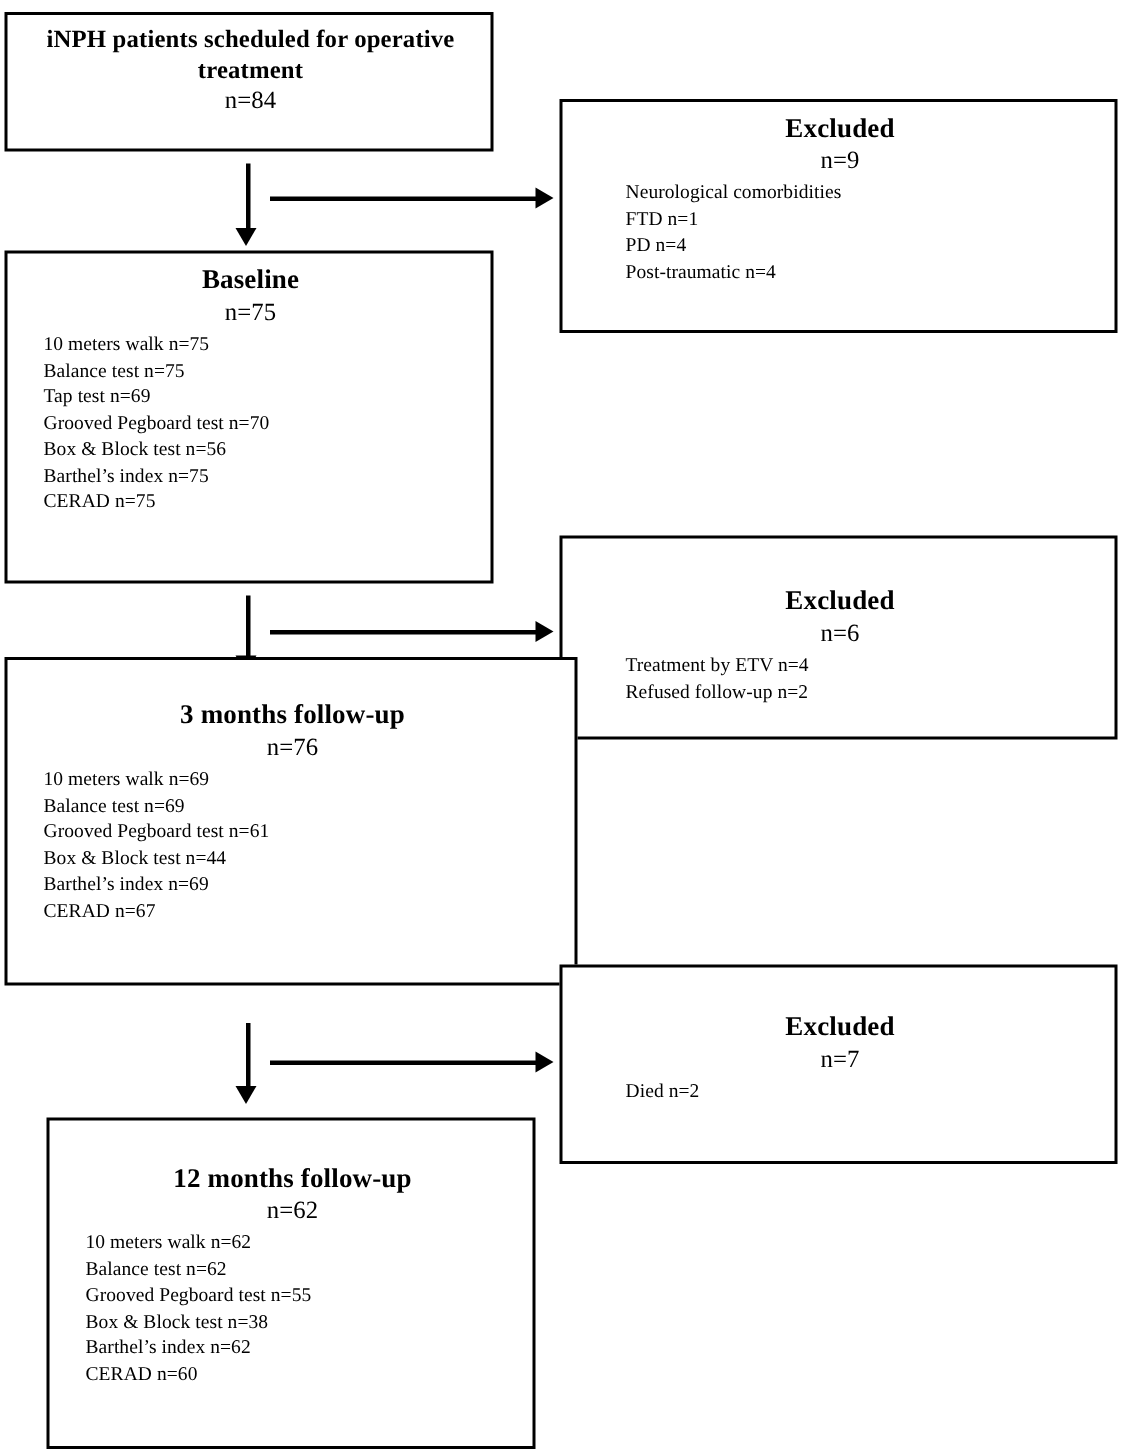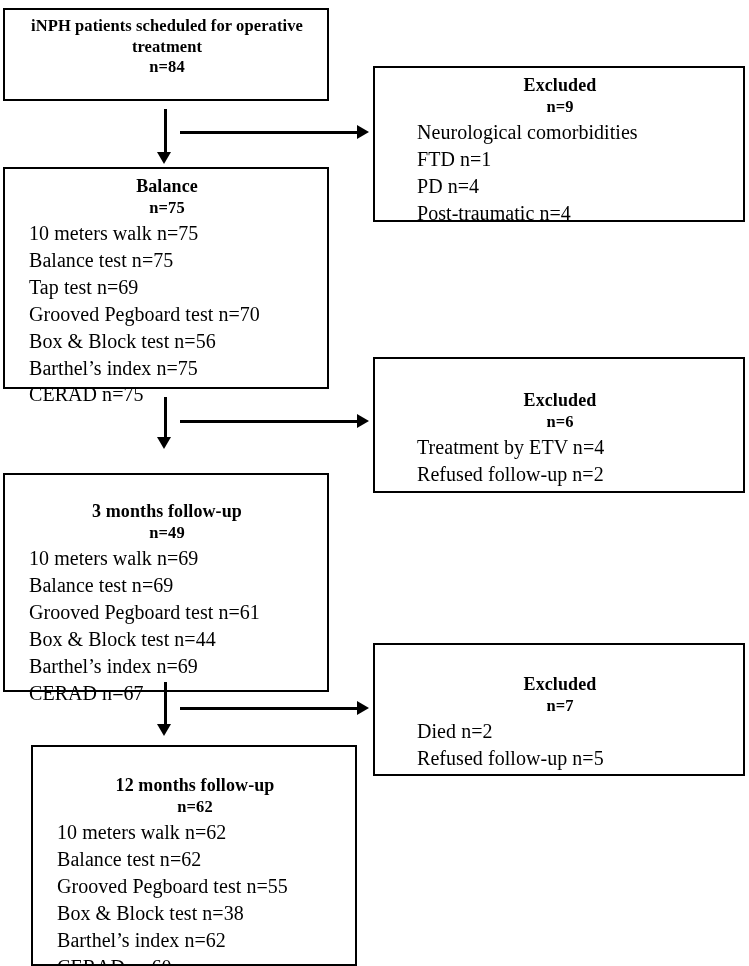--- a/index.html
+++ b/index.html
@@ -33,33 +33,33 @@
   .node-title {
     text-align: center;
     font-weight: bold;
     font-size: 18px;
     line-height: 1.22;
     letter-spacing: 0.1px;
   }
 
   .node-count {
     text-align: center;
-    font-weight: bold;
+    font-weight: normal;
     font-size: 16.5px;
     line-height: 1.22;
     letter-spacing: 0.1px;
   }
 
   .node-lines {
     margin-top: 1px;
   }
 
   .node-line {
     text-align: left;
-    font-size: 20px;
+    font-size: 13px;
     line-height: 1.345;
     white-space: nowrap;
     letter-spacing: 0.05px;
     font-family: Liberation Serif, serif;
   }
 
   
   .box-root {
     display: flex;
     flex-direction: column;
@@ -135,21 +135,21 @@
     <div class="node-count">n=9</div>
     <div class="node-lines">
       <div class="node-line">Neurological comorbidities</div>
       <div class="node-line">FTD n=1</div>
       <div class="node-line">PD n=4</div>
       <div class="node-line">Post-traumatic n=4</div>
     </div>
   </div>
 
   <div class="node-box box-stage" style="left:3px; top:167px; width:326px; height:222px;">
-    <div class="node-title">Balance</div>
+    <div class="node-title">Baseline</div>
     <div class="node-count">n=75</div>
     <div class="node-lines">
       <div class="node-line">10 meters walk n=75</div>
       <div class="node-line">Balance test n=75</div>
       <div class="node-line">Tap test n=69</div>
       <div class="node-line">Grooved Pegboard test n=70</div>
       <div class="node-line">Box &amp; Block test n=56</div>
       <div class="node-line">Barthel’s index n=75</div>
       <div class="node-line">CERAD n=75</div>
     </div>
@@ -164,24 +164,24 @@
   <div class="node-box box-excluded" style="left:373px; top:357px; width:372px; height:136px;">
     <div style="height:24px;"></div>
     <div class="node-title">Excluded</div>
     <div class="node-count">n=6</div>
     <div class="node-lines">
       <div class="node-line">Treatment by ETV n=4</div>
       <div class="node-line">Refused follow-up n=2</div>
     </div>
   </div>
 
-  <div class="node-box box-stage" style="left:3px; top:473px; width:326px; height:219px;">
+  <div class="node-box box-stage" style="left:3px; top:438px; width:382px; height:219px;">
     <div style="height:19px;"></div>
     <div class="node-title">3 months follow-up</div>
-    <div class="node-count">n=49</div>
+    <div class="node-count">n=76</div>
     <div class="node-lines">
       <div class="node-line">10 meters walk n=69</div>
       <div class="node-line">Balance test n=69</div>
       <div class="node-line">Grooved Pegboard test n=61</div>
       <div class="node-line">Box &amp; Block test n=44</div>
       <div class="node-line">Barthel’s index n=69</div>
       <div class="node-line">CERAD n=67</div>
     </div>
   </div>
 
@@ -190,21 +190,20 @@
 
   <div class="conn-horiz" style="left:180px; top:707px; width:178px;"></div>
   <div class="conn-horiz-head" style="left:357px; top:701px;"></div>
 
   <div class="node-box box-excluded" style="left:373px; top:643px; width:372px; height:133px;">
     <div style="height:22px;"></div>
     <div class="node-title">Excluded</div>
     <div class="node-count">n=7</div>
     <div class="node-lines">
       <div class="node-line">Died n=2</div>
-      <div class="node-line">Refused follow-up n=5</div>
     </div>
   </div>
 
   <div class="node-box box-stage" style="left:3px; top:745px; width:326px; height:221px;margin-left:28px;">
     <div style="height:21px;"></div>
     <div class="node-title">12 months follow-up</div>
     <div class="node-count">n=62</div>
     <div class="node-lines">
       <div class="node-line">10 meters walk n=62</div>
       <div class="node-line">Balance test n=62</div>

